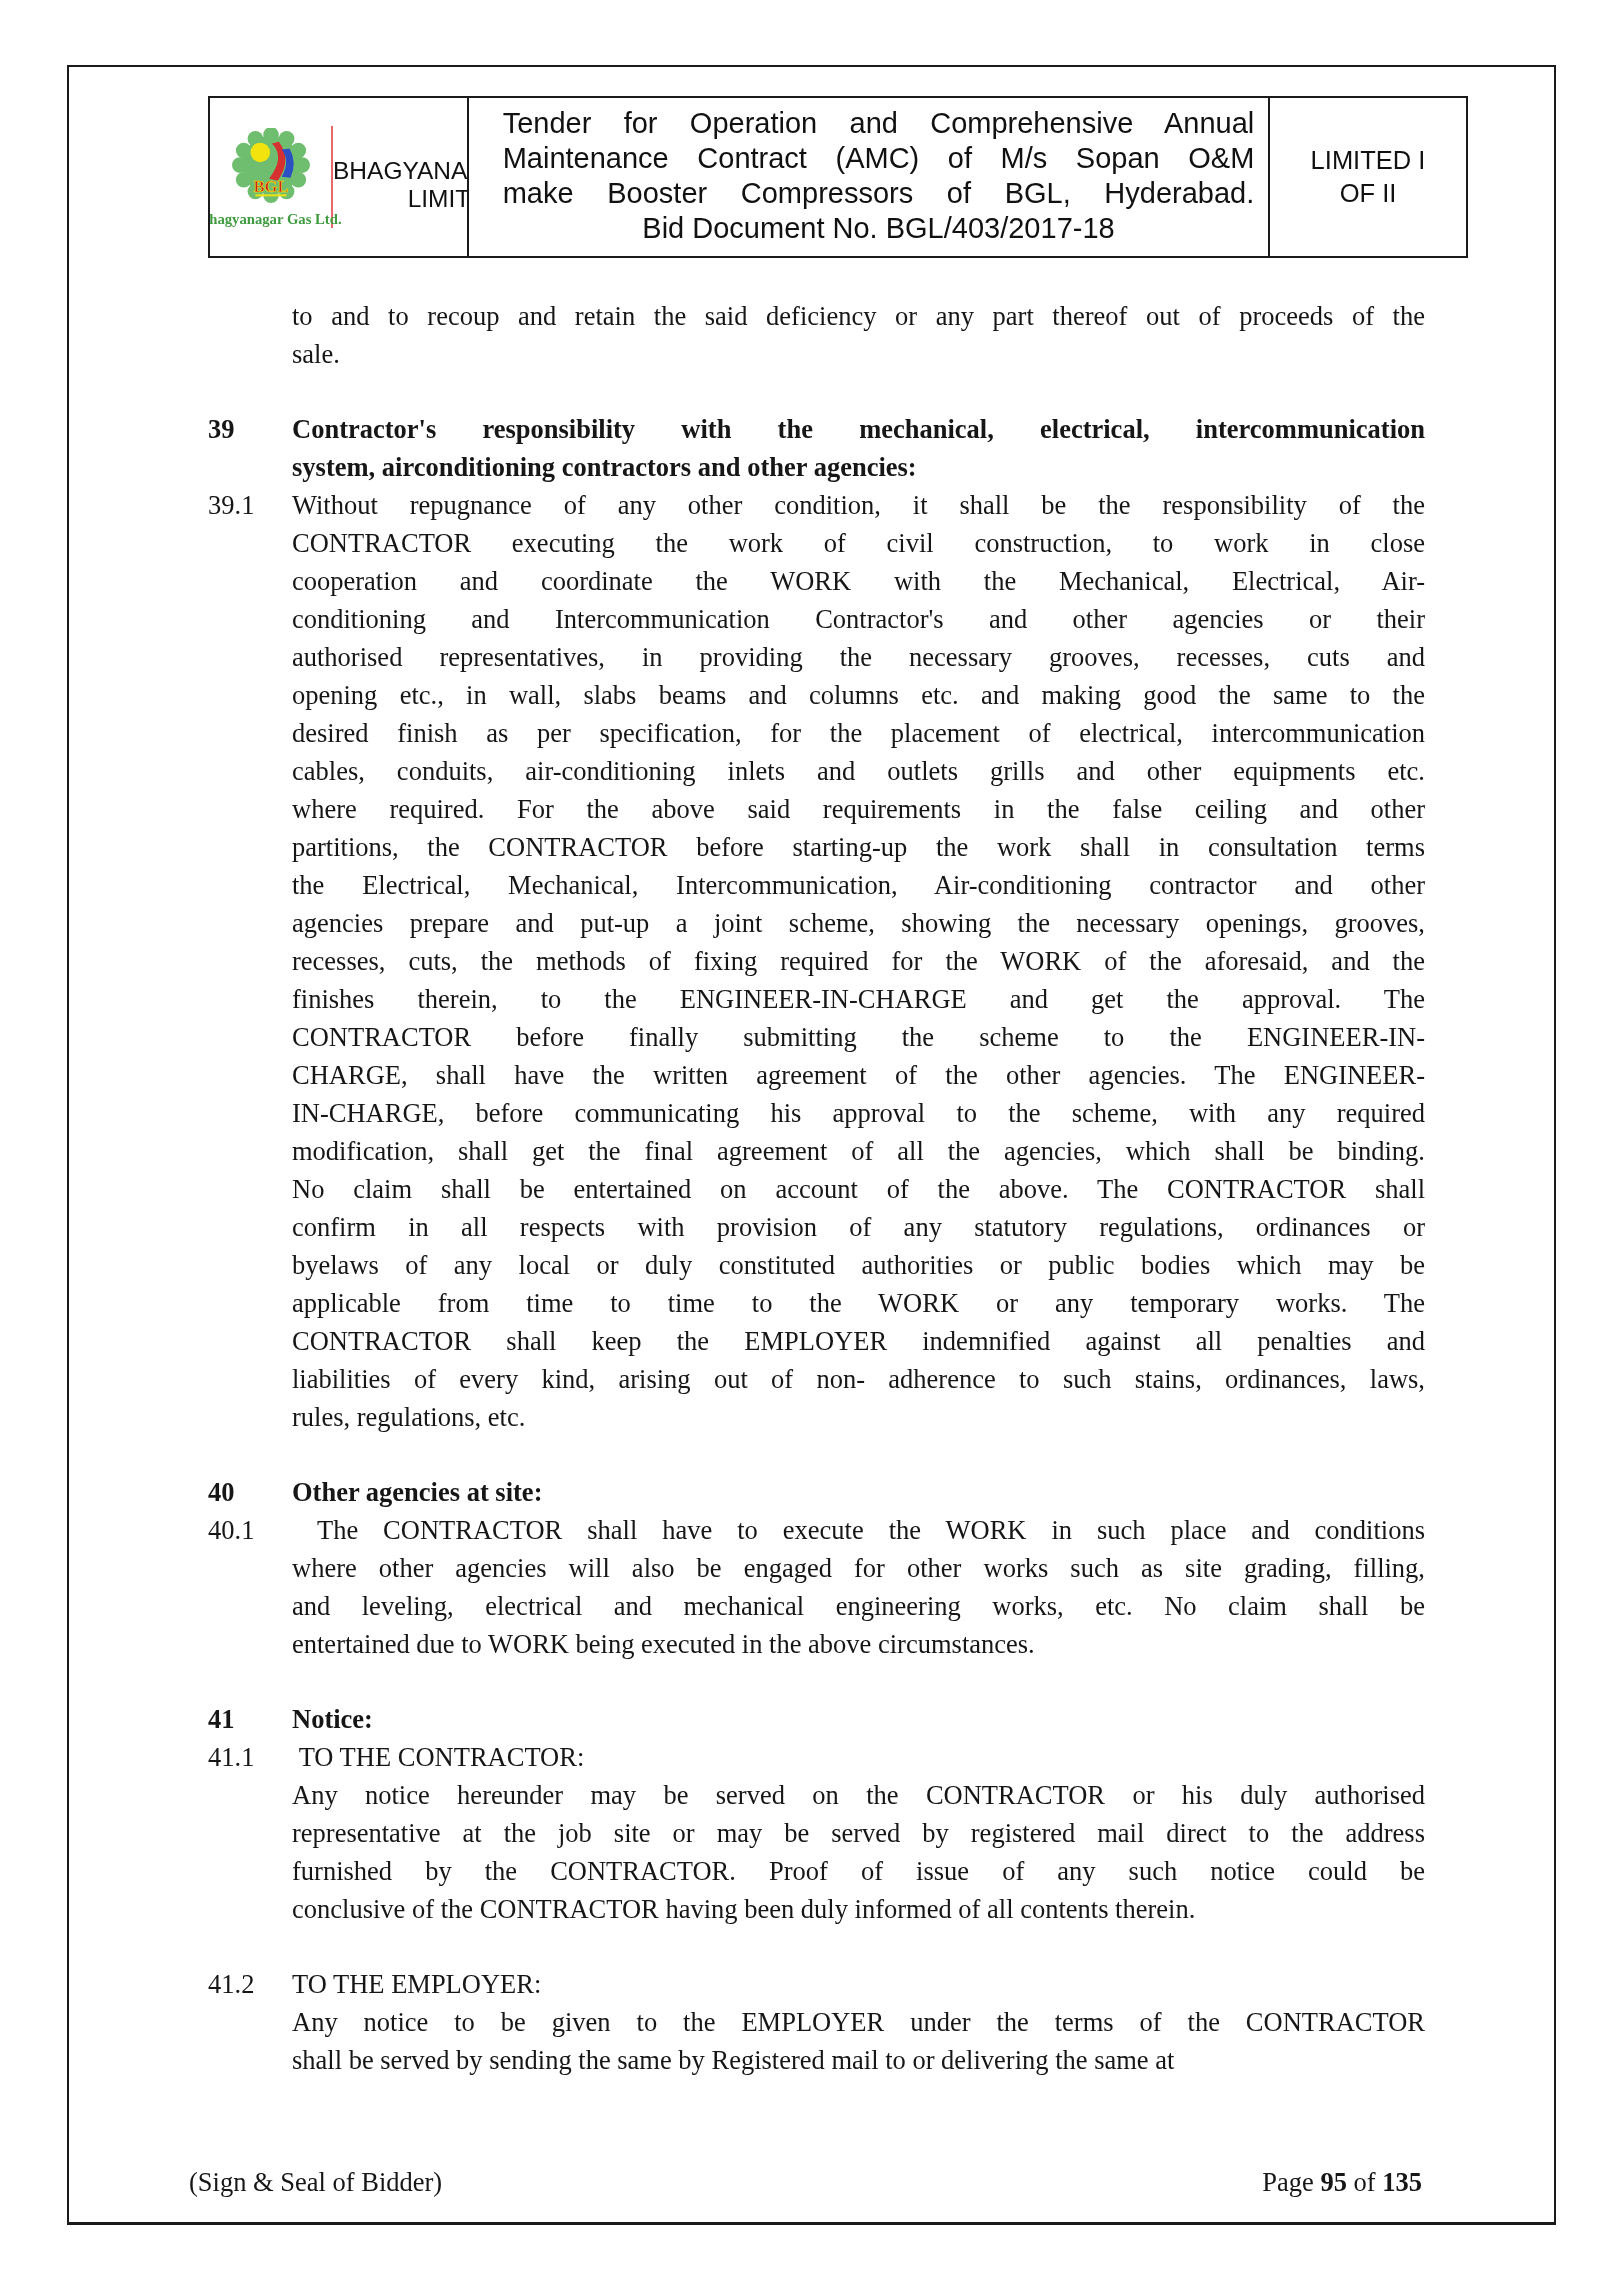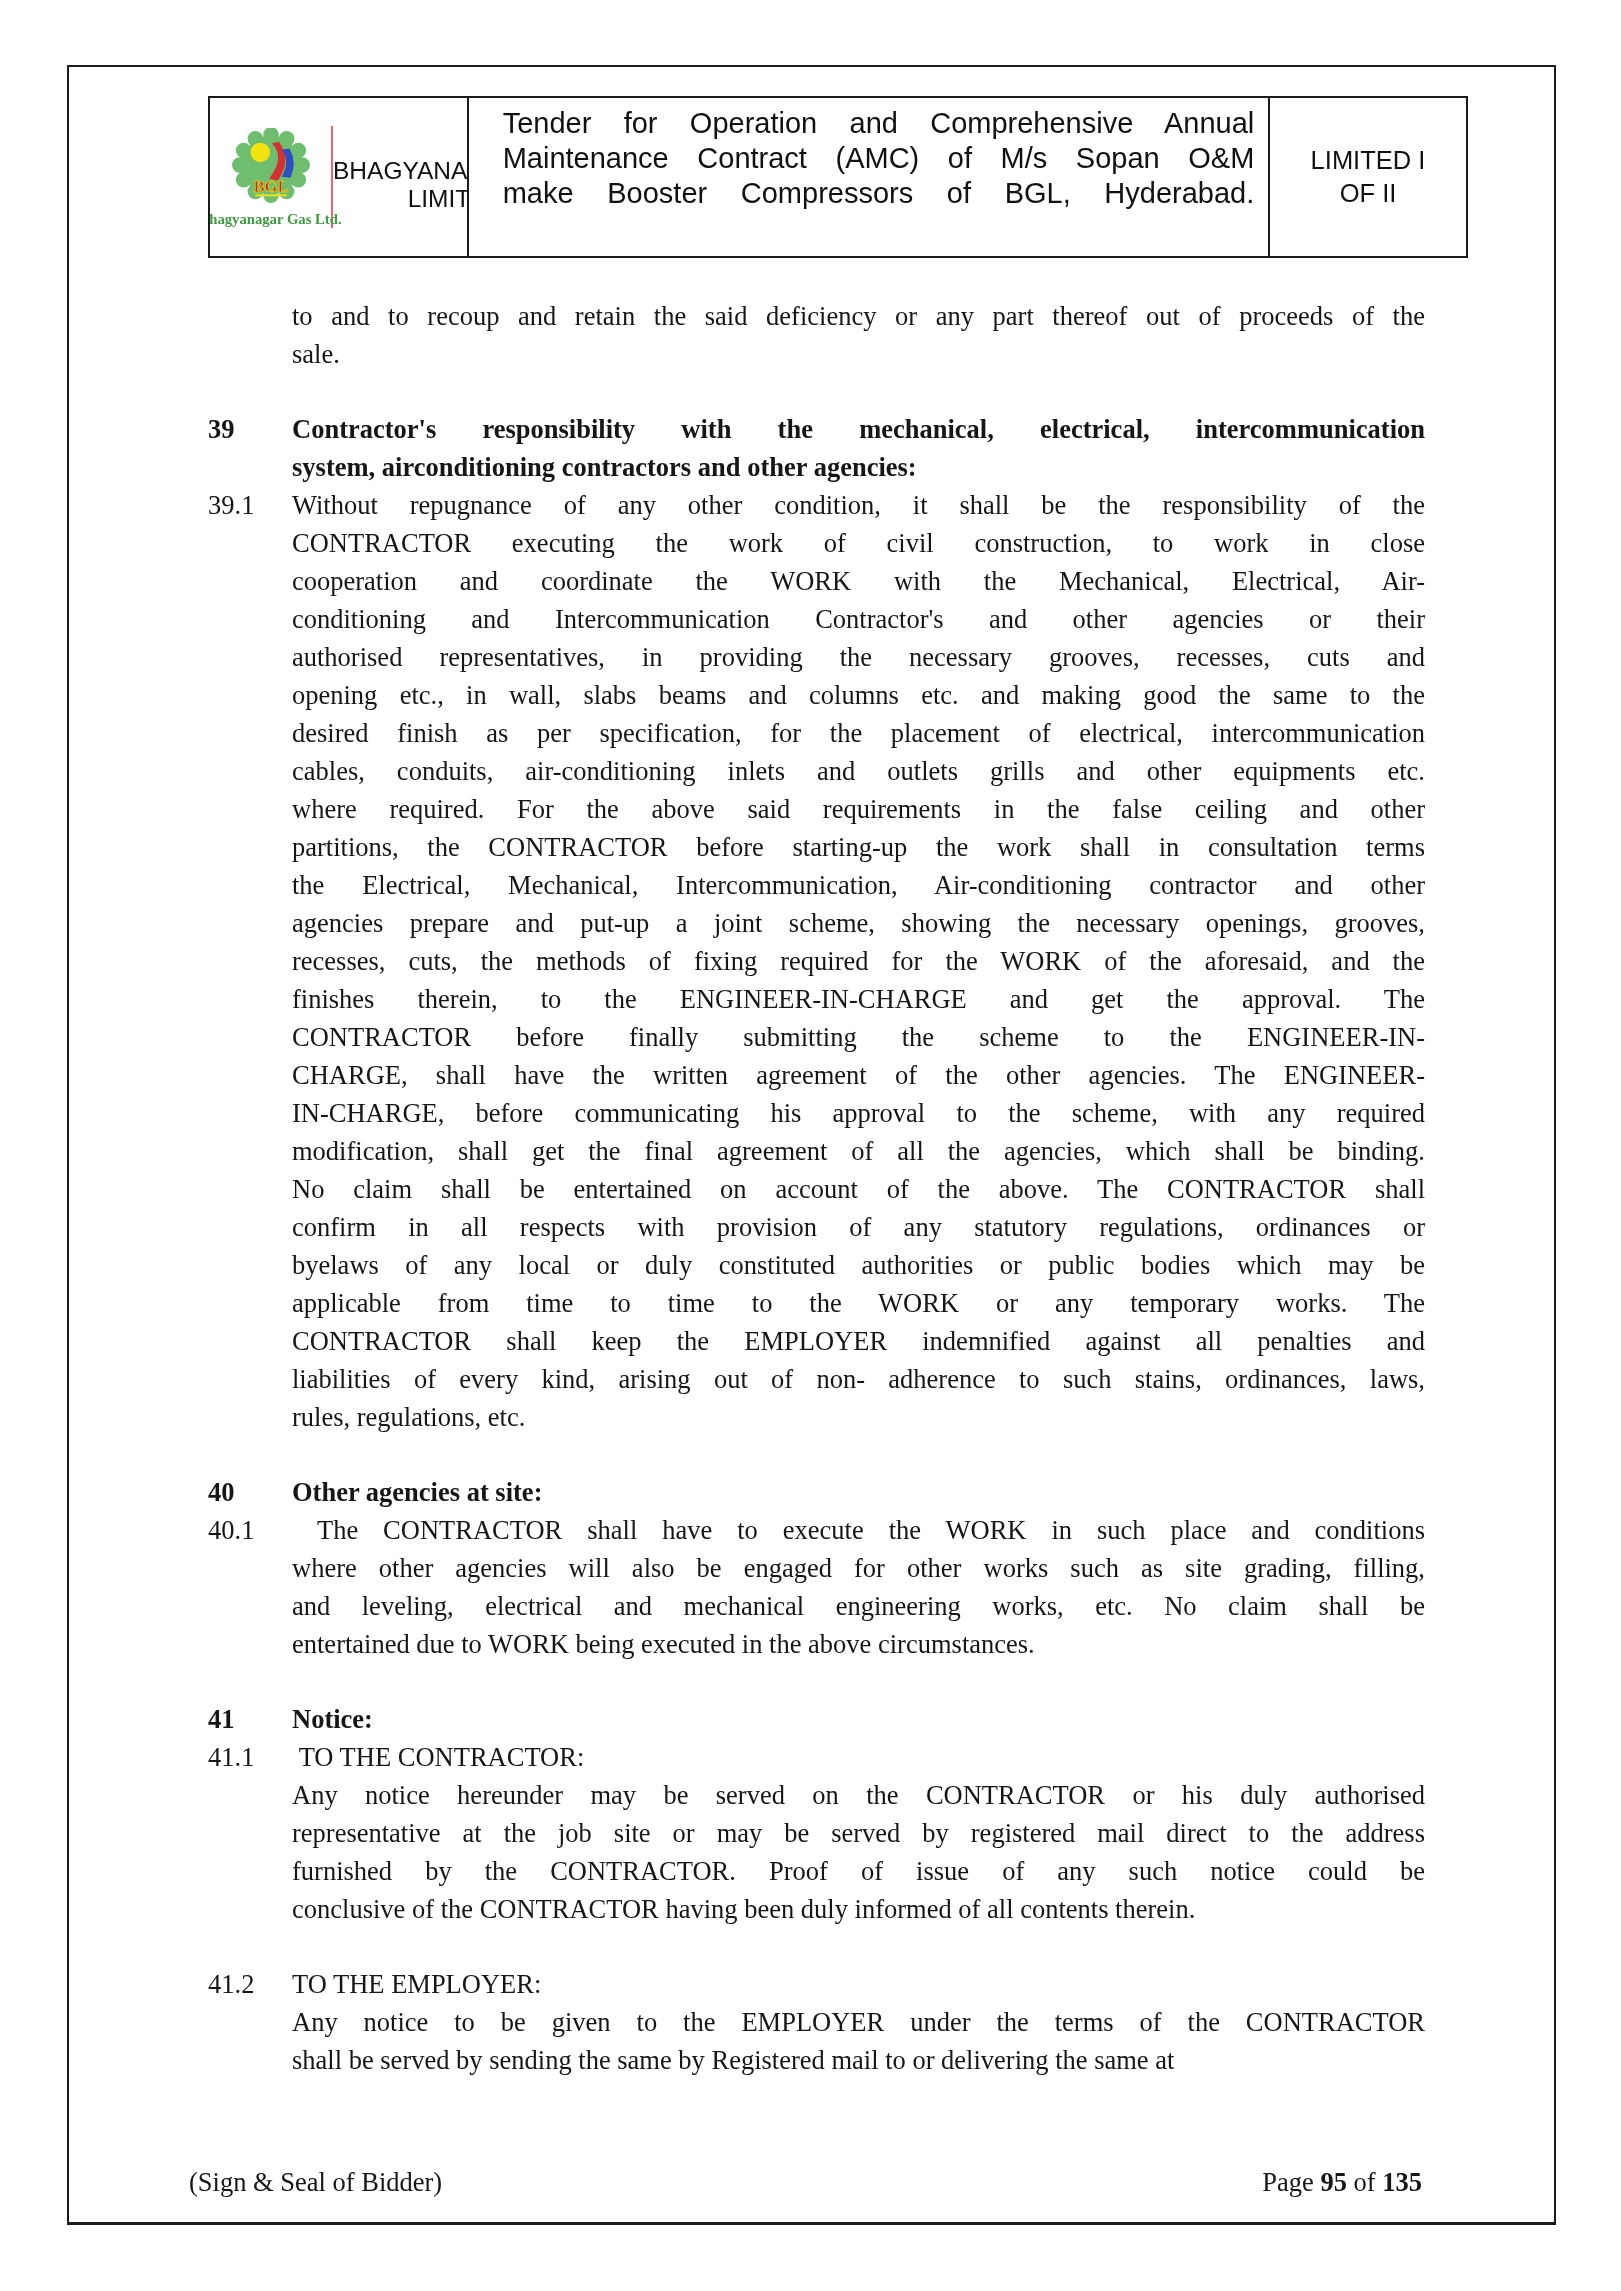--- a/index.html
+++ b/index.html
@@ -137,20 +137,21 @@
         <div>BHAGYANAGAR GAS</div>
         <div>LIMITED</div>
       </div>
     </div>
 
     <div class="cell cell-title">
 
     <div class="title-line">Tender for Operation and Comprehensive Annual</div>
         <div class="title-line">Maintenance Contract (AMC) of M/s Sopan O&amp;M</div>
         <div class="title-line">make Booster Compressors of BGL, Hyderabad.</div>
+        <div class="title-line center">Bid Document No. BGL/403/2017-18</div>
       </div>
 
     <div class="cell cell-volume">
       <div>LIMITED I</div>
       <div>OF II</div>
     </div>
 
   </div>
 
   <div class="doc-body">

